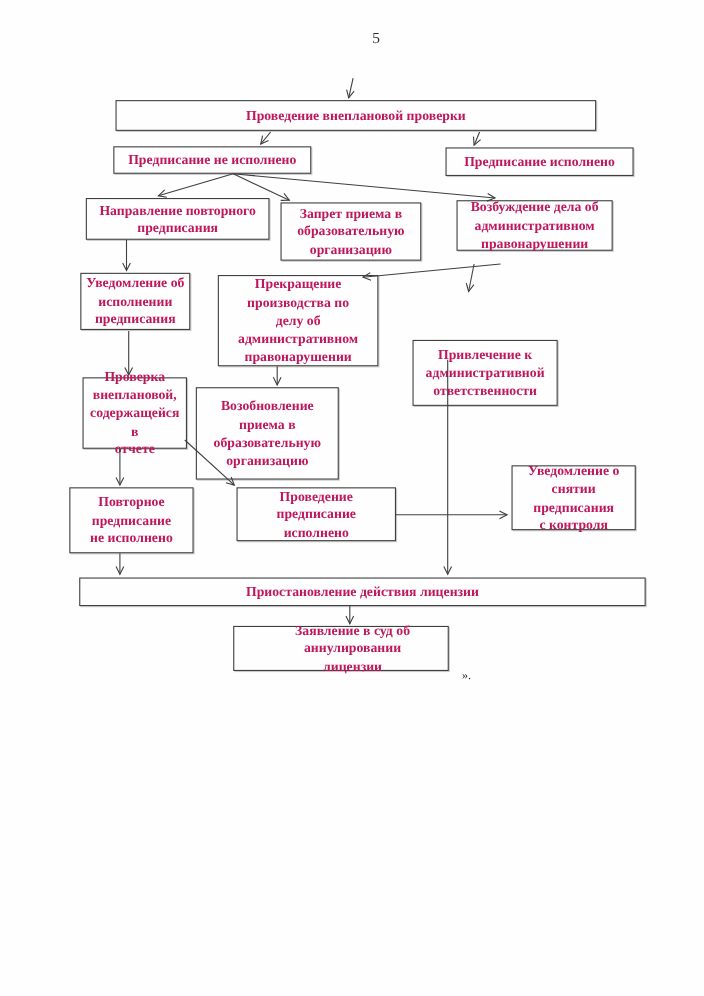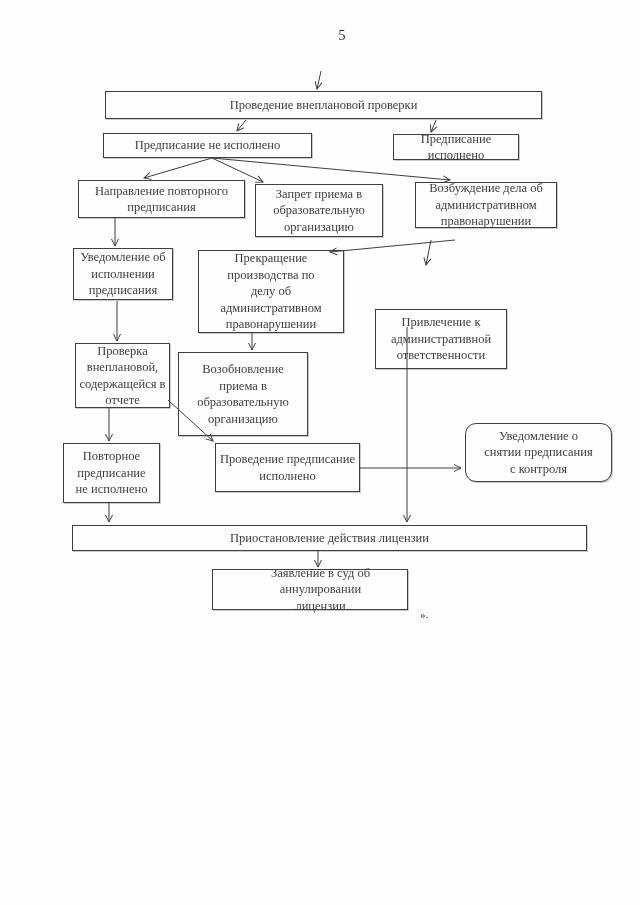--- a/index.html
+++ b/index.html
@@ -29,21 +29,22 @@
     box-shadow:1px 1px 0 rgba(70,70,70,0.28);
     background:#fefefe;
     display:flex;
     align-items:center;
     justify-content:center;
     text-align:center;
     font-size:12.5px;
     line-height:16.5px;
     white-space:pre-line;
     padding:1px 3px;
-    color:#404040;
+    color:#be185d;
+    font-weight:bold;
   }
   .arrows{
     position:absolute;
     left:0;top:0;
     pointer-events:none;
   }
   .footer-mark{
     position:absolute;
     left:420px;top:608px;
     font-size:11px;
@@ -52,23 +53,23 @@
 </style>
 </head>
 <body>
 
 <div class="page">
 
   <span class="page-number">5</span>
 
   <div class="node" style="left:105px;top:91px;width:437px;height:28px;">Проведение внеплановой проверки</div>
 
-  <div class="node" style="left:103px;top:133px;width:209px;height:25px;">Предписание не исполнено</div>
+  <div class="node" style="left:103px;top:133px;width:180px;height:25px;">Предписание не исполнено</div>
 
-  <div class="node" style="left:393px;top:134px;width:126px;height:26px;">Предписание исполнено</div>
+  <div class="node" style="left:405px;top:134px;width:171px;height:26px;">Предписание исполнено</div>
 
   <div class="node" style="left:78px;top:180px;width:167px;height:38px;">Направление повторного
 предписания</div>
 
   <div class="node" style="left:255px;top:184px;width:128px;height:53px;">Запрет приема в
 образовательную
 организацию</div>
 
   <div class="node" style="left:415px;top:182px;width:142px;height:46px;">Возбуждение дела об
 административном
@@ -91,28 +92,28 @@
   <div class="node" style="left:75px;top:343px;width:95px;height:65px;">Проверка
 внеплановой,
 содержащейся в
 отчете</div>
 
   <div class="node" style="left:178px;top:352px;width:130px;height:84px;">Возобновление
 приема в
 образовательную
 организацию</div>
 
-  <div class="node" style="left:63px;top:443px;width:97px;height:60px;">Повторное
+  <div class="node" style="left:63px;top:443px;width:113px;height:60px;">Повторное
 предписание
 не исполнено</div>
 
   <div class="node" style="left:215px;top:443px;width:145px;height:49px;">Проведение предписание
 исполнено</div>
 
-  <div class="node" style="left:465px;top:423px;width:147px;height:59px;border-radius:11px;">Уведомление о
+  <div class="node" style="left:465px;top:423px;width:113px;height:59px;">Уведомление о
 снятии предписания
 с контроля</div>
 
   <div class="node" style="left:72px;top:525px;width:515px;height:26px;">Приостановление действия лицензии</div>
 
   <div class="node" style="left:212px;top:569px;width:196px;height:41px;padding-left:24px;">Заявление в суд об аннулировании
 лицензии</div>
 
   <svg class="arrows" width="640" height="905">
     <defs>

